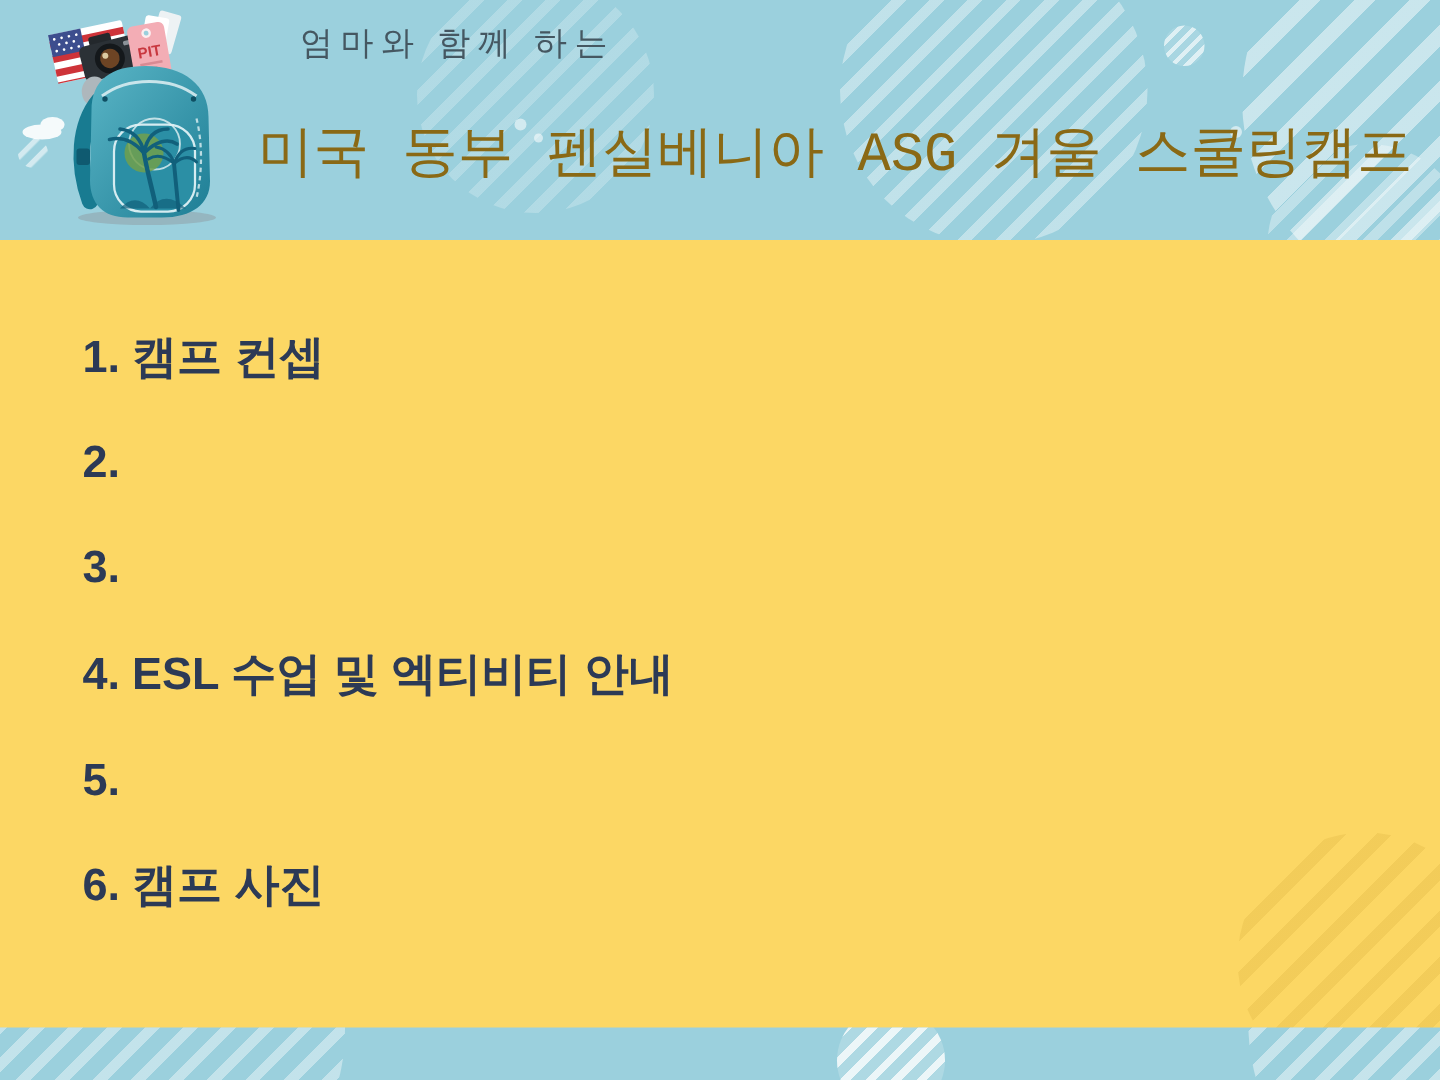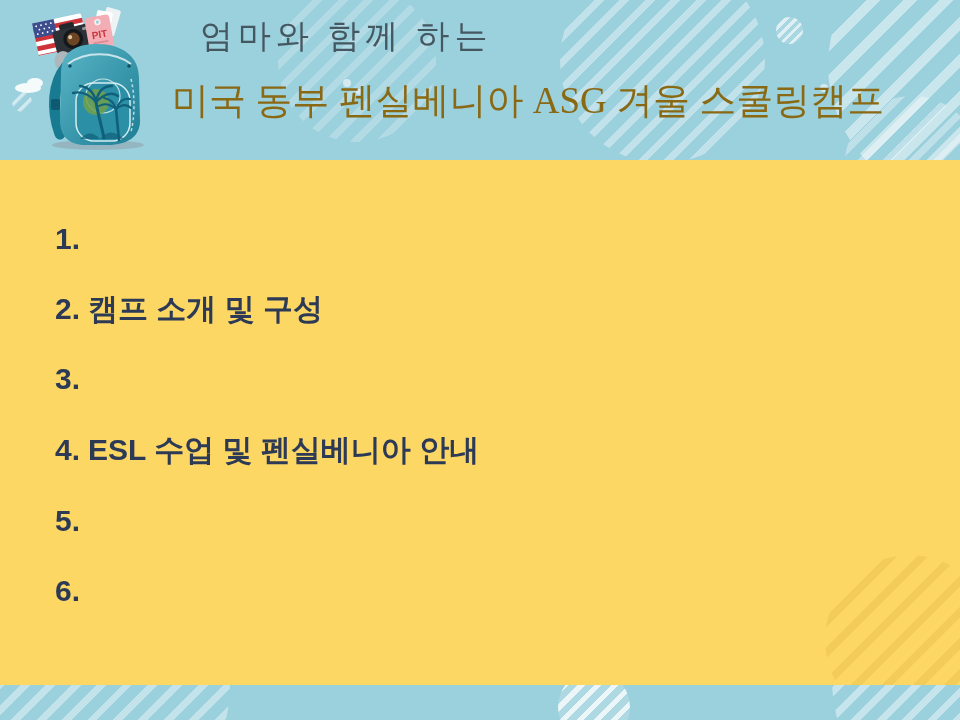--- a/index.html
+++ b/index.html
@@ -45,26 +45,26 @@
   
   .body-stripes{
     position:absolute;right:-35px;top:555px;width:170px;height:170px;border-radius:50%;
     background:repeating-linear-gradient(135deg,
       rgba(193,148,34,0.16) 0 8px, rgba(193,148,34,0) 8px 22px);
   }
   
   .title1{
     position:absolute;left:200px;top:14px;
     font-family:"Liberation Serif","DejaVu Serif",serif;
-    font-size:33px;letter-spacing:5px;white-space:nowrap;
+    font-size:22px;letter-spacing:5px;white-space:nowrap;
     color:var(--title_primary,#455761);
   }
   .title2{
     position:absolute;left:172px;top:76px;
-    font-family:Liberation Serif, serif;
+    font-family:Liberation Mono, monospace;
     font-size:37px;letter-spacing:0px;white-space:nowrap;
     color:var(--title_accent,#8A6915);
   }
   
   .illo{position:absolute;left:10px;top:3px;width:158px;height:152px;}
   
   .toc-row{
     position:absolute;left:55px;display:flex;align-items:flex-start;
     color:var(--toc_text,#2C3A56);font-weight:bold;font-size:30px;line-height:34px;
     white-space:nowrap;
@@ -191,37 +191,38 @@
         <path d="M70,136 Q80,125 90,136 Q100,123 114,136 Z" fill="#11607B" opacity="0.7"></path>
       </g>
     </svg>
 
     <div class="title1">엄마와 함께 하는</div>
     <div class="title2">미국 동부 펜실베니아 ASG 겨울 스쿨링캠프</div>
   </div>
 
   <div class="toc-row t1">
     <span class="toc-num">1.</span>
+    <span class="toc-label">캠프 컨셉</span>
   </div>
   <div class="toc-row t2">
     <span class="toc-num">2.</span>
-    <span class="toc-label">캠프 소개 및 구성</span>
   </div>
   <div class="toc-row t3">
     <span class="toc-num">3.</span>
   </div>
   <div class="toc-row t4">
     <span class="toc-num">4.</span>
-    <span class="toc-label">ESL 수업 및 펜실베니아 안내</span>
+    <span class="toc-label">ESL 수업 및 엑티비티 안내</span>
   </div>
   <div class="toc-row t5">
     <span class="toc-num">5.</span>
   </div>
   <div class="toc-row t6">
     <span class="toc-num">6.</span>
+    <span class="toc-label">캠프 사진</span>
   </div>
 
   <div class="footer">
     <div class="striped fsc-a"></div>
     <div class="striped fsc-b"></div>
     <div class="striped fsc-c"></div>
   </div>
 
 </div>
 

